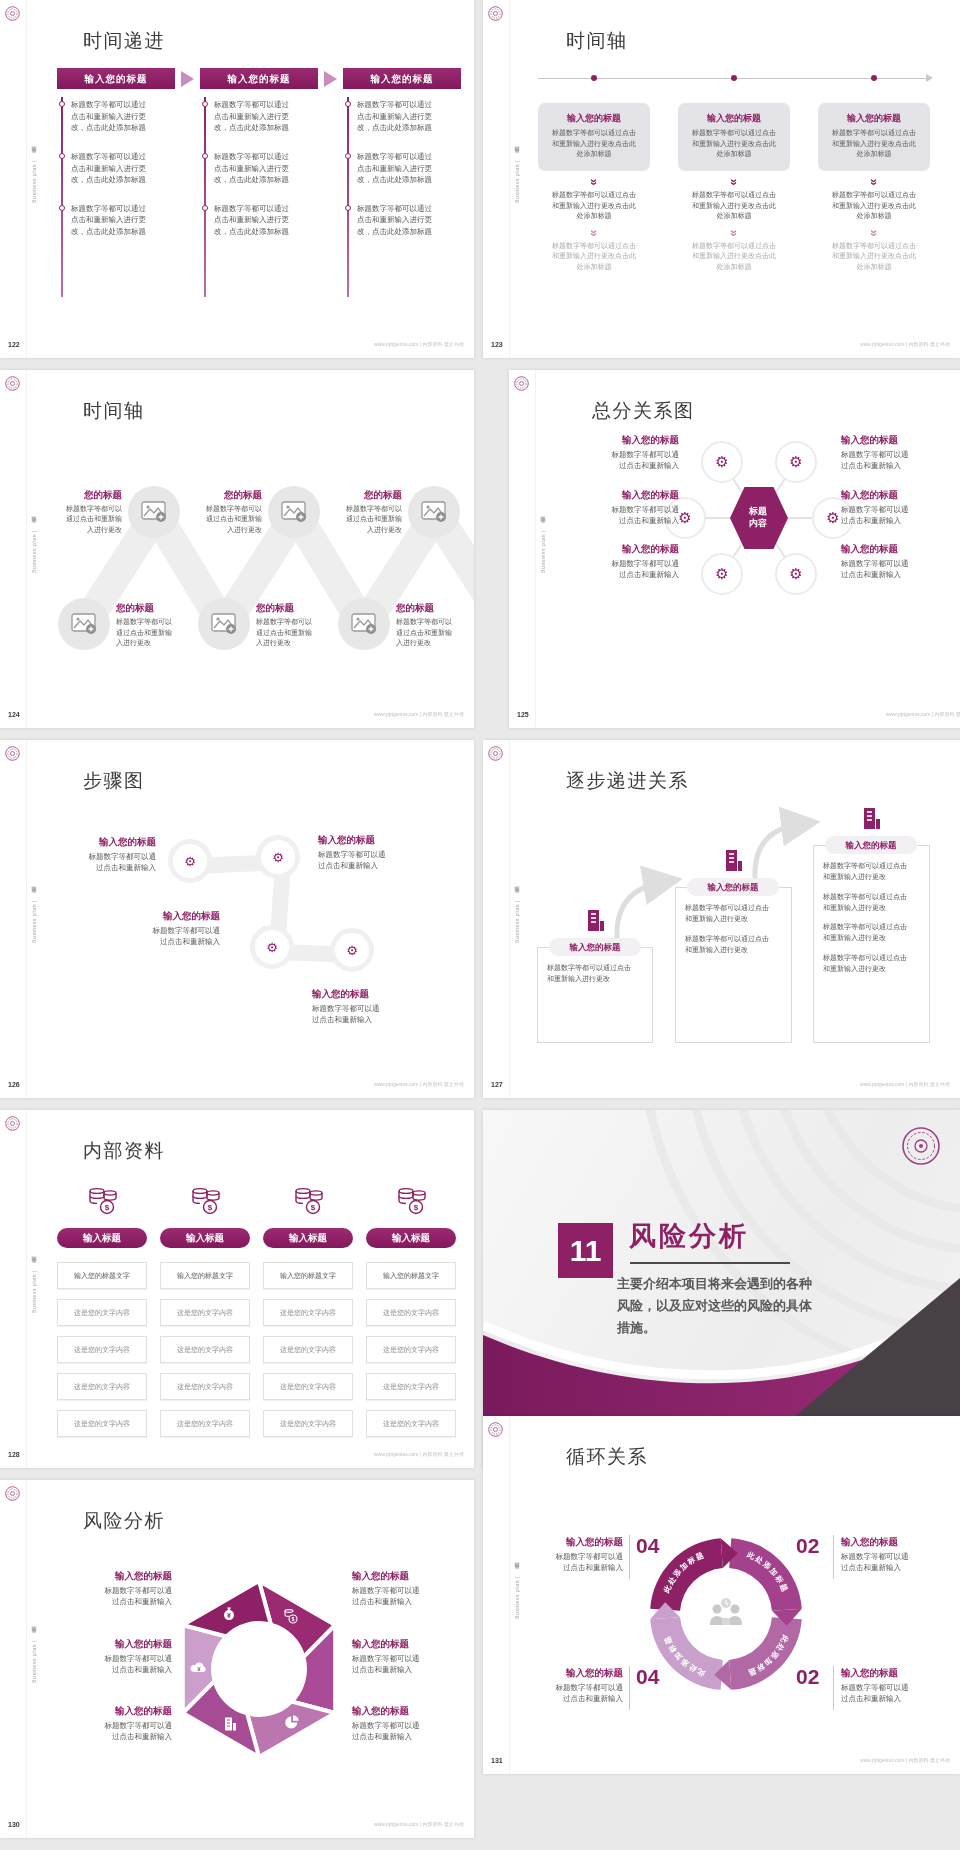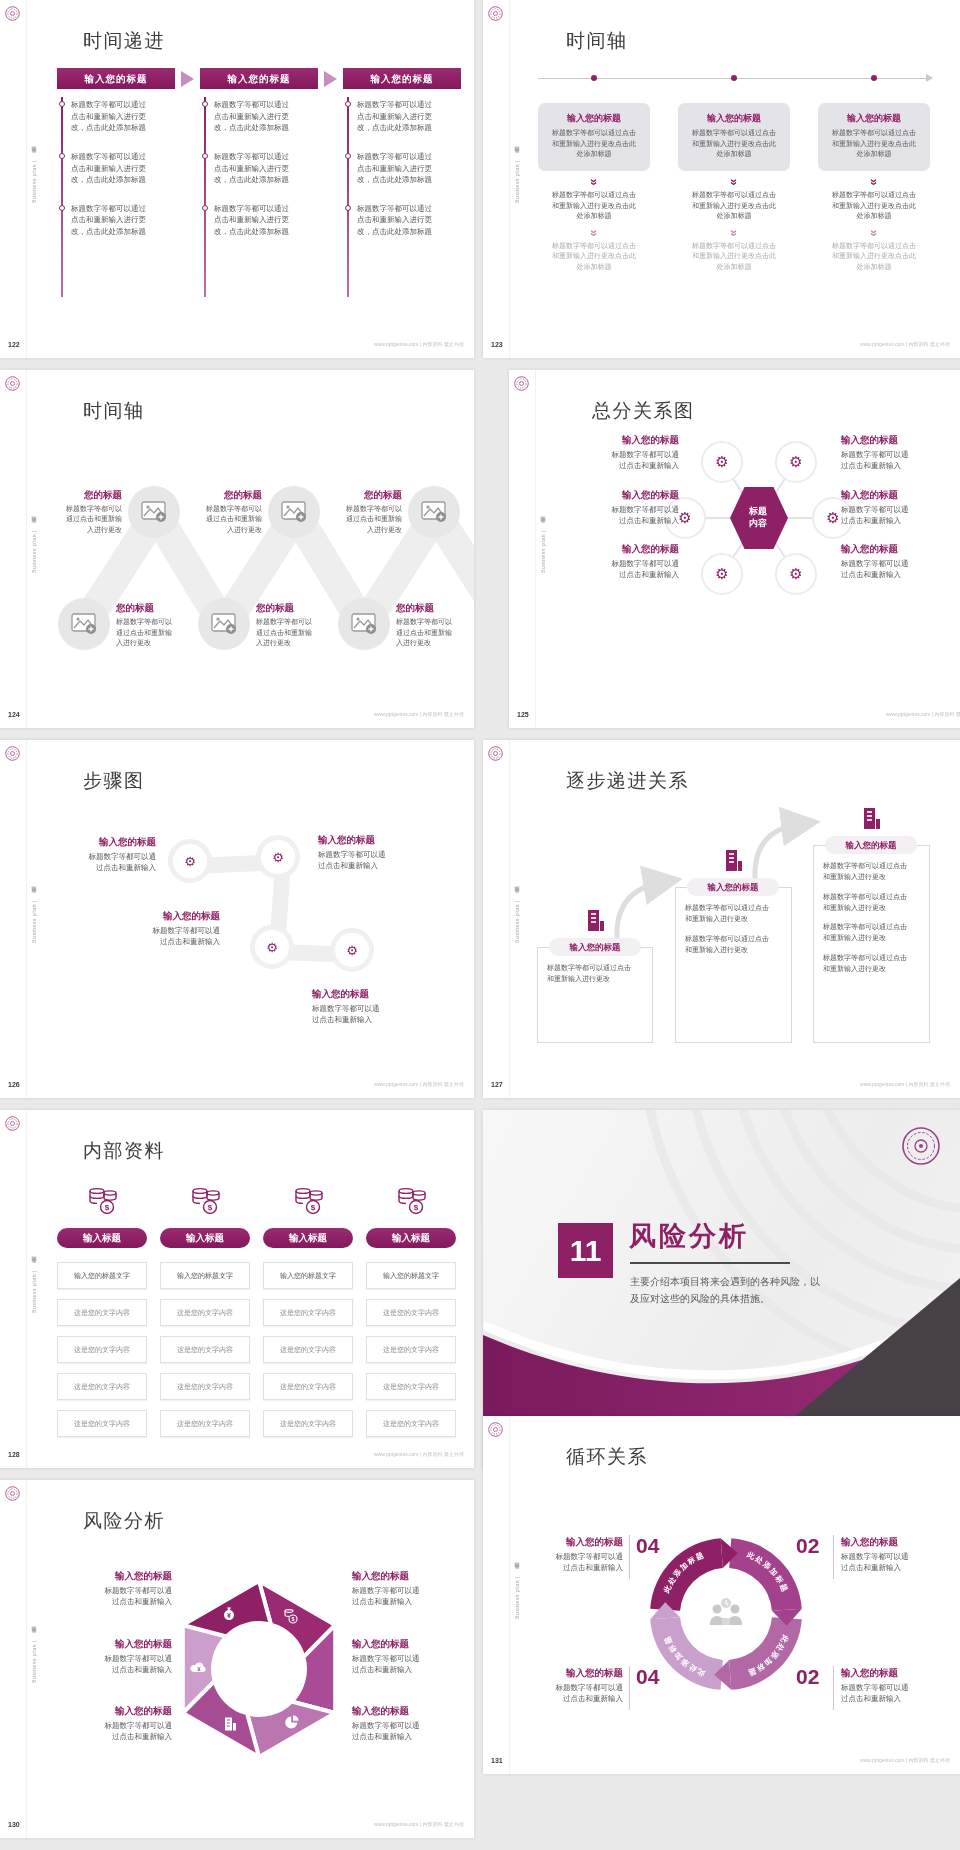--- a/index.html
+++ b/index.html
@@ -573,21 +573,21 @@
             <stop offset="1" stop-color="#9a2d78"></stop>
           </linearGradient>
         </defs>
       <path d="M0,215 C150,282 330,287 477,196" fill="none" stroke="#ffffff" stroke-width="9"></path>
       <path d="M0,225 C150,290 330,295 477,205 L477,358 L0,358 Z" fill="url(#pg)"></path>
       <polygon points="250,358 477,168 477,358" fill="#474147"></polygon>
     </svg>
     <div style="position:absolute;left:75px;top:113px;width:55px;height:55px;background:#8e2166;display:flex;align-items:center;justify-content:center;color:#fff;font-size:30px;font-weight:bold;">11</div>
     <div style="position:absolute;left:146px;top:108px;font-size:27px;font-weight:bold;color:#8e2166;letter-spacing:3px;">风险分析</div>
     <div style="position:absolute;left:147px;top:152px;width:160px;height:2px;background:#4a4a4a;"></div>
-    <div style="position:absolute;left:147px;top:163px;width:198px;font-size:10px;line-height:1.7;color:#595959;">主要介绍本项目将来会遇到的各种风险，以及应对这些的风险的具体措施。</div>
+    <div style="position:absolute;left:134px;top:163px;width:198px;font-size:13px;line-height:1.7;color:#595959;font-weight:bold;">主要介绍本项目将来会遇到的各种风险，以及应对这些的风险的具体措施。</div>
     <div style="position:absolute;left:14px;bottom:9px;font-size:7px;font-weight:bold;color:#fff;">129</div>
     <div style="position:absolute;left:36px;bottom:9.5px;font-size:6px;color:#f0d9ea;">Business plan | 商业计划书</div>
     <div class="sitemark" style="color:#a59ba3;">www.pptgenius.com | 内部资料 禁止外传</div>
   </div>
 
   <div class="slide" style="left:0;top:1480px">
     <div class="margin-line"></div>
     <span class="logo-sm"><svg width="15" height="15" viewBox="0 0 15 15" fill="none" stroke="#a4528b">
           <circle cx="7.5" cy="7.5" r="6.8" stroke-width="0.9"></circle>
           <circle cx="7.5" cy="7.5" r="4.6" stroke-width="0.7" stroke-dasharray="1.5 1"></circle>

